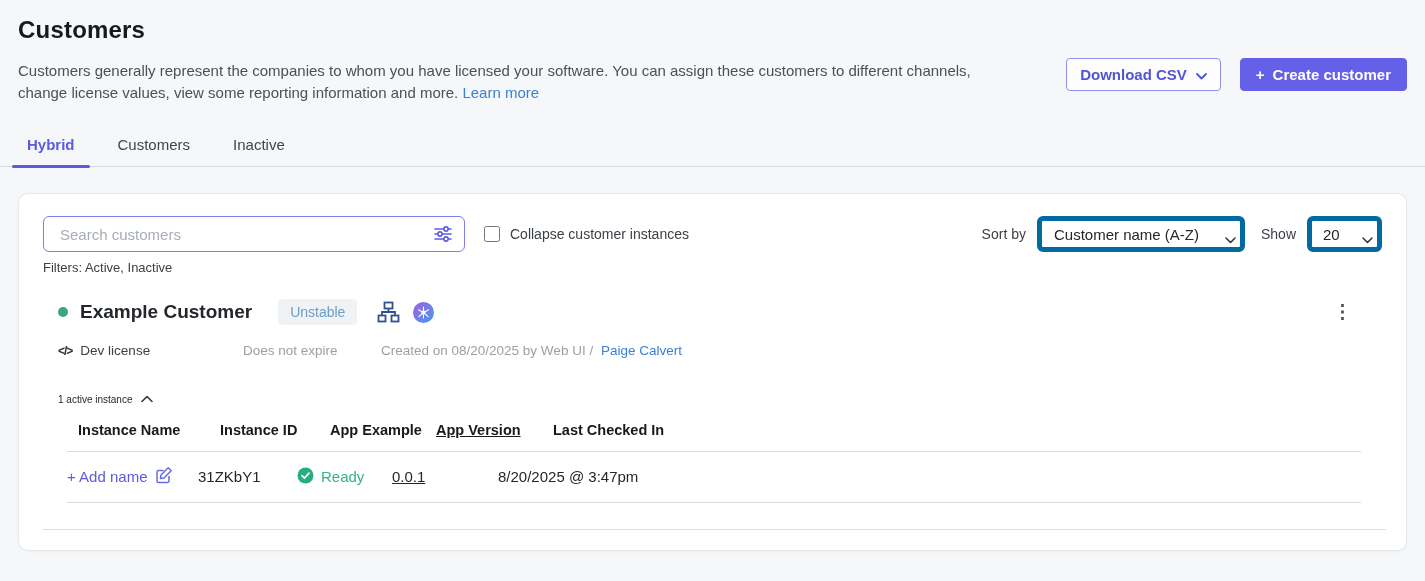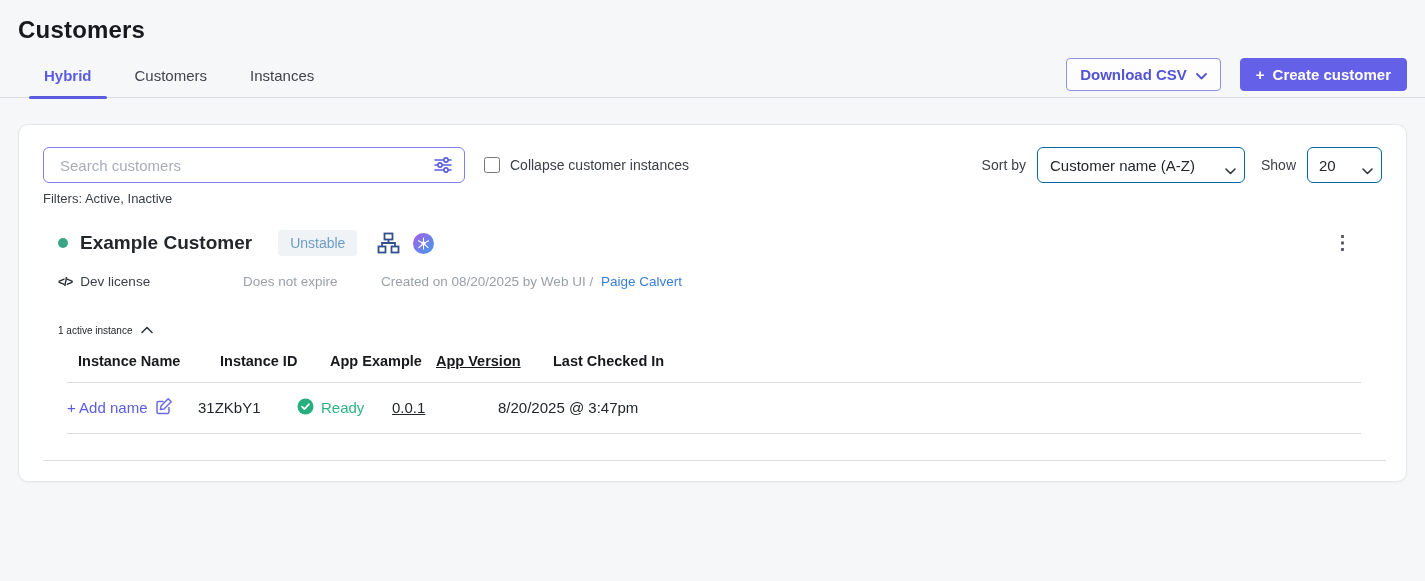--- a/index.html
+++ b/index.html
@@ -13,21 +13,21 @@
   .page-header { position:relative; padding:16px 18px 0 18px; }
   .page-title { font-size:24px; font-weight:700; color:#17191c; letter-spacing:.2px; }
   .page-desc { margin-top:16px; max-width:975px; font-size:15px; line-height:22px; color:#4b5157; }
   .link { color:#3a7fd5; text-decoration:none; cursor:pointer; }
   .header-actions { position:absolute; top:58px; right:18px; display:flex; gap:19px; align-items:center; }
   .btn { height:33px; border-radius:4px; font-size:15px; font-weight:700; display:inline-flex; align-items:center; cursor:pointer; font-family:inherit; }
   .btn-outline { background:#fdfdfe; border:1px solid #8f90e8; color:#5254d4; padding:0 13px; gap:9px; }
   .btn-primary { background:#6461e8; border:1px solid #6461e8; color:#ffffff; padding:0 15px; gap:8px; }
   .chev-down-sm { display:inline-block; }
 
-  .tabs { margin-top:23px; padding-left:29px; border-bottom:1px solid #d9dde0; display:flex; }
+  .tabs { margin-top:32px; padding-left:12px; border-bottom:1px solid #d9dde0; display:flex; }
   .tab { padding:0 15px 13px 15px; margin-right:13px; font-size:15px; color:#40454b; cursor:pointer; position:relative; }
   .tab.active { color:#5b5ce0; font-weight:700; }
   .tab.active::after { content:""; position:absolute; left:0; right:0; bottom:-2px; height:3px; background:#5b5ce0; border-radius:2px; }
 
   .card {
     margin:26px 18px 0 18px;
     background:#ffffff;
     border:1px solid #e4e8ea;
     border-radius:10px;
     box-shadow:0 1px 3px rgba(30,40,50,.04);
@@ -41,21 +41,21 @@
   }
   .search-input::placeholder { color:#a7adb6; }
   .search-filter-icon { position:absolute; right:12px; top:9px; cursor:pointer; }
   .collapse-group { display:flex; align-items:center; margin-left:19px; gap:10px; }
   .collapse-group input { width:16px; height:16px; accent-color:#5b5ce0; cursor:pointer; }
   .collapse-label { font-size:14px; color:#3c4147; cursor:pointer; }
   .toolbar-right { margin-left:auto; display:flex; align-items:center; }
   .ctl-label { font-size:14px; color:#3c4147; }
   .select-wrap { position:relative; margin:0 0 0 11px; }
   .select-wrap select {
-    appearance:none; -webkit-appearance:none; height:36px; border:1px solid #0369a1; border-radius:6px;
+    appearance:none; -webkit-appearance:none; height:36px; border:5px solid #0369a1; border-radius:6px;
     background:#fff; font-size:15px; color:#23272b; font-family:inherit; cursor:pointer; outline:none;
   }
   .select-sort select { width:208px; padding:0 30px 0 12px; }
   .select-show select { width:75px; padding:0 24px 0 11px; }
   .select-chev { position:absolute; right:9px; top:14px; pointer-events:none; }
   .show-label { margin-left:16px; }
   .filters-note { margin-top:8px; font-size:13px; color:#3b4046; }
 
   .customer-block { margin-left:15px; }
   .customer-head { margin-top:24px; display:flex; align-items:center; }
@@ -87,40 +87,44 @@
   .itable-row { border-bottom:1px solid #d9dde0; padding:14px 0 15px 0; font-size:15px; }
   .add-name { color:#5b5ce0; display:inline-flex; align-items:center; gap:8px; cursor:pointer; }
   .status-ready { display:inline-flex; align-items:center; gap:7px; color:#2fb583; font-size:15px; }
   .block-divider { margin-top:26px; border-top:1px solid #dcdfe2; width:1343px; }
 </style>
 </head>
 <body>
 
 <div class="page-header">
   <div class="page-title">Customers</div>
+  <div class="page-desc">
+    <span>Customers generally represent the companies to whom you have licensed your software. You can assign these customers to different channels, change license values, view some reporting information and more.</span>
+    <a class="link">Learn more</a>
+  </div>
   <div class="header-actions">
     <button class="btn btn-outline">
       <span>Download CSV</span>
       <span class="chev-down-sm">
         <svg width="11" height="7" viewBox="0 0 11 7">
             <path d="M1 1l4.5 4.5L10 1" fill="none" stroke="#5254d4" stroke-width="1.8" stroke-linecap="round" stroke-linejoin="round"></path>
           </svg>
       </span>
     </button>
     <button class="btn btn-primary">
       <span>+</span>
       <span>Create customer</span>
     </button>
   </div>
 </div>
 
 <div class="tabs">
   <div class="tab active">Hybrid</div>
   <div class="tab">Customers</div>
-  <div class="tab">Instances</div>
+  <div class="tab">Inactive</div>
 </div>
 
 <div class="card">
 
   <div class="toolbar">
     <div class="search-wrap">
       <input class="search-input" type="text" placeholder="Search customers" style="">
       <span class="search-filter-icon">
         <svg width="20" height="18" viewBox="0 0 20 18">
           <g stroke="#5b5ce0" stroke-width="1.6" stroke-linecap="round">

